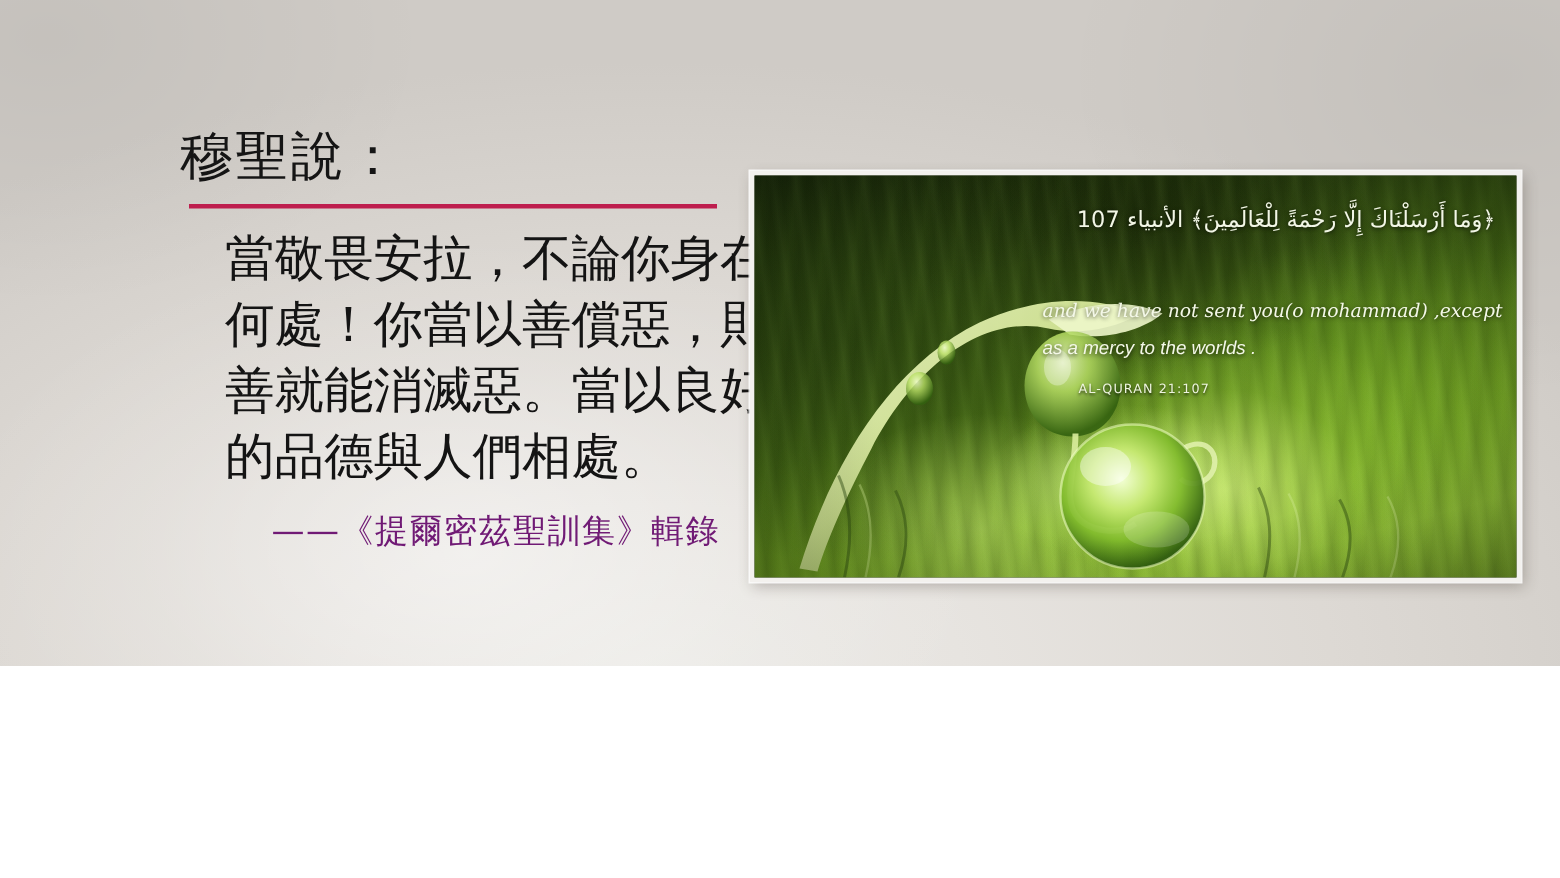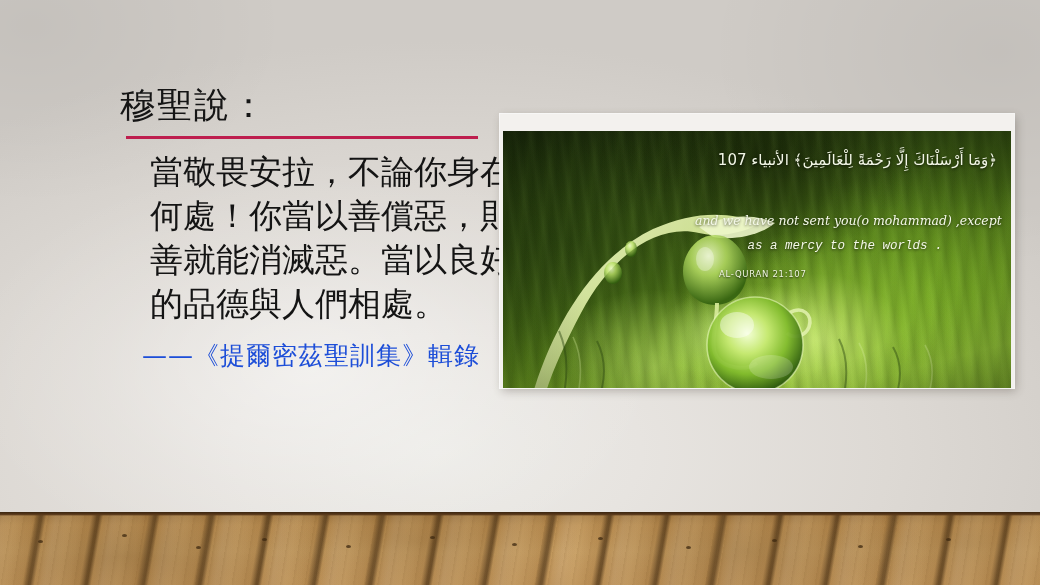--- a/index.html
+++ b/index.html
@@ -7,21 +7,21 @@
     padding: 0;
     background: #ffffff;
   }
   body {
     font-family: "DejaVu Sans", "Liberation Sans", sans-serif;
   }
 
   .slide {
     position: relative;
     width: 1040px;
-    height: 585px;
+    height: 444px;
     overflow: hidden;
     background: #ddd9d4;
   }
 
   
   .wall {
     position: absolute;
     left: 0; top: 0;
     width: 1040px;
     height: 513px;
@@ -133,43 +133,43 @@
     color: #141414;
     letter-spacing: 0px;
     width: 392px;
     margin-left: 46px;
   }
   .attribution {
     margin-top: 12px;
     text-align: right;
     padding-right: 16px;
     font-family: "DejaVu Sans", "Liberation Sans", sans-serif;
-    font-size: 25px;
+    font-size: 22px;
     font-weight: 400;
-    color: #1d4ed8;
+    color: #701a75;
     letter-spacing: 1px;
     white-space: nowrap;
   }
 
   
   .picture-frame {
     position: absolute;
     left: 500px;
     top: 114px;
     width: 514px;
     height: 274px;
     background: #f3f1ee;
     box-shadow:
       0 0 0 1px rgba(255,255,255,0.85),
       2px 3px 9px rgba(70,62,52,0.33);
     overflow: hidden;
   }
   .picture {
     position: absolute;
-    left: 3px; top: 17px;
+    left: 3px; top: 3px;
     width: 508px;
     height: 268px;
     overflow: hidden;
     background: #1d2a0c;
   }
   
   .pic-bg {
     position: absolute;
     left: 0; top: 0;
     width: 508px; height: 268px;
@@ -243,22 +243,21 @@
     font-size: 12.5px;
     color: #f4f8e8;
     text-shadow: 0 1px 3px rgba(0,0,0,0.65);
     white-space: nowrap;
   }
   .eng-line-2 {
     position: absolute;
     right: 16px;
     top: 108px;
     width: 300px;
-    text-align: center;
-    font-family: Liberation Mono, monospace;
+    font-family: Liberation Sans, sans-serif;
     font-style: italic;
     font-size: 12.5px;
     color: #f4f8e8;
     text-shadow: 0 1px 3px rgba(0,0,0,0.65);
     white-space: nowrap;
   }
   .ref-line {
     position: absolute;
     right: 52px;
     top: 138px;

